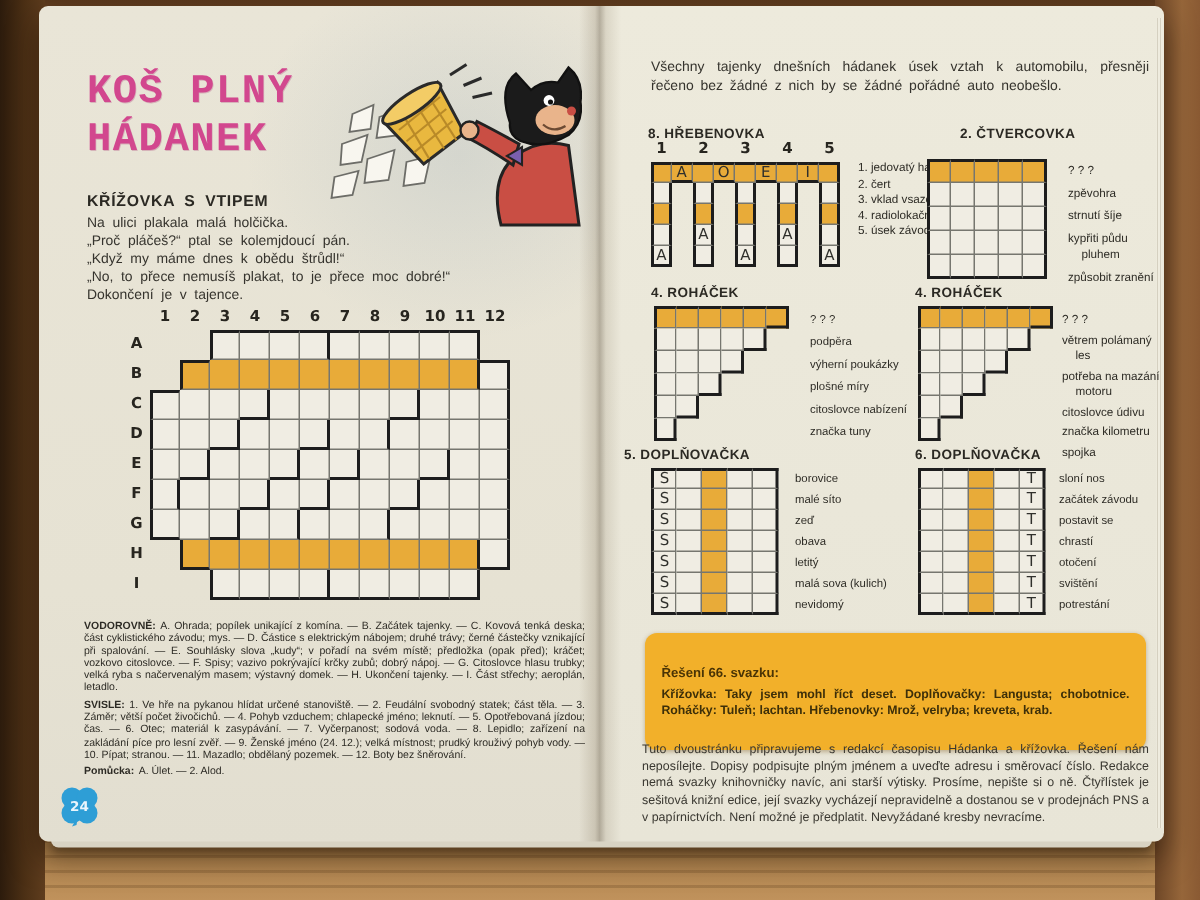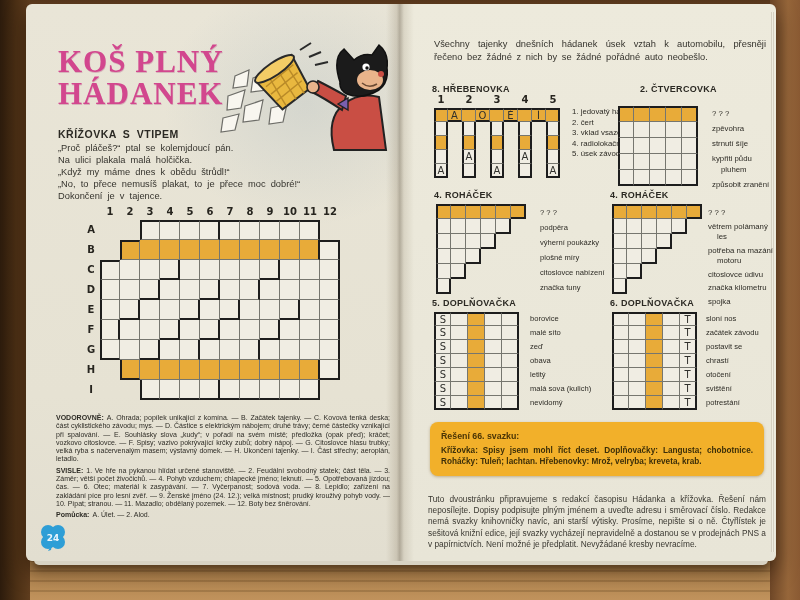--- a/index.html
+++ b/index.html
@@ -25,22 +25,22 @@
   .page-left{left:0;width:374px;background:linear-gradient(180deg,#e9e5d7 0%,#e6e2d3 70%,#e2ded0 100%);border-radius:6px 0 0 6px}
   .page-right{left:374px;width:376px;background:linear-gradient(180deg,#edead C,#e9e6d8)}
   .page-right{background:linear-gradient(180deg,#edeadc,#e8e5d7);border-radius:0 6px 6px 0}
   .gutter{position:absolute;left:360px;top:0;width:28px;height:557px;pointer-events:none;
      background:linear-gradient(90deg,rgba(0,0,0,0),rgba(85,65,35,.16) 38%,rgba(55,40,18,.30) 50%,rgba(85,65,35,.12) 64%,rgba(0,0,0,0))}
   .ghost{position:absolute;left:140px;top:0;width:234px;height:220px;pointer-events:none;
      background:radial-gradient(ellipse at 60% 45%,rgba(110,140,165,.16),rgba(0,0,0,0) 72%)}
   .edge-lines{position:absolute;right:1px;top:8px;width:4px;height:540px;
      background:repeating-linear-gradient(90deg,#d5d0c0 0 1px,#efecdf 1px 2px)}
   
-  .main-title{position:absolute;left:32px;top:42px;font-family:Liberation Serif, serif;
-     font-weight:bold;font-size:31px;line-height:32px;letter-spacing:1px;color:#d2478e;
+  .main-title{position:absolute;left:32px;top:42px;font-family:Liberation Mono, monospace;
+     font-weight:bold;font-size:27px;line-height:32px;letter-spacing:1px;color:#d2478e;
      text-shadow:.5px .5px 0 rgba(160,30,100,.25)}
   .cat-wrap{position:absolute;left:156px;top:34px;width:206px;height:114px}
   .section-heading{position:absolute;left:32px;top:124px;font-size:10.5px;font-weight:bold;
      letter-spacing:.5px;color:#2b2923;word-spacing:3px}
   .story{position:absolute;left:32px;top:138px;width:326px;font-size:9.3px;line-height:12px;
      color:#35332d;word-spacing:2.5px}
   .clues{position:absolute;left:30px;top:410px;width:334px;font-size:7px;line-height:8.3px;
      color:#2d2b25;text-align:justify}
   .clues p{margin:0 0 3px}
   .clue-label{font-weight:bold;margin-right:3px}
@@ -56,35 +56,35 @@
      font-size:10px;color:#27251f;font-family:"DejaVu Sans",sans-serif}
   .grow{position:absolute;left:-16px;width:14px;text-align:center;font-weight:bold;
      font-size:10px;color:#27251f;font-family:"DejaVu Sans",sans-serif}
   #grid-main{left:74px;top:216px}
   
   .intro{position:absolute;left:34px;top:34px;width:332px;font-size:9.3px;line-height:13px;
      color:#35332d;text-align:justify;word-spacing:2px}
   .pz-head{position:absolute;font-size:9px;font-weight:bold;letter-spacing:.3px;color:#2b2923}
   #h1{left:32px;top:80px} #h2{left:240px;top:80px}
   #h3{left:34px;top:186px} #h4{left:210px;top:186px}
-  #h5{left:32px;top:294px} #h6{left:210px;top:294px}
+  #h5{left:16px;top:294px} #h6{left:210px;top:294px}
   #grid-hreb{left:34px;top:104px} #grid-ctv{left:218px;top:102px}
   #grid-roh3{left:36px;top:200px} #grid-roh4{left:212px;top:200px}
   #grid-dop5{left:34px;top:308px} #grid-dop6{left:212px;top:308px}
   .clue-list{position:absolute;font-size:7.8px;line-height:10.5px;color:#2d2b25}
   .clue-item{padding-left:9px;text-indent:-9px}
   #cl1{left:172px;top:103px;width:86px}
   #cl2{left:312px;top:105px;width:58px}#cl2 .clue-item{margin-bottom:4.5px}
   #cl3{left:140px;top:204px;width:106px;font-size:7.6px}#cl3 .clue-item{margin-bottom:4.5px}
   #cl4{left:308px;top:204px;width:66px}#cl4 .clue-item{margin-bottom:3px}
   #cl5{left:130px;top:308px;width:78px;font-size:7.6px;line-height:14px}
   #cl6{left:306px;top:308px;width:66px;font-size:7.6px;line-height:14px}
   #cl5 .clue-item,#cl6 .clue-item{white-space:nowrap;padding-left:0;text-indent:0}
   .solution-box{position:absolute;left:30px;top:418px;width:312px;background:#f2b02a;
-     border-radius:8px;padding:9px 11px;box-shadow:0 1px 3px rgba(110,70,0,.35)}
+     border-radius:8px;padding:21px 11px;box-shadow:0 1px 3px rgba(110,70,0,.35)}
   .solution-title{font-size:8.8px;font-weight:bold;color:#4a3405;margin-bottom:4px}
   .solution-body{font-size:8.2px;line-height:11px;font-weight:bold;color:#3d2f09;text-align:justify}
   .footer-note{position:absolute;left:28px;top:490px;width:338px;font-size:8.3px;
      line-height:11.2px;color:#3a3831;text-align:justify}
 </style>
 </head>
 <body>
 
 <div class="wood-top"></div>
 <div class="wood-bottom"></div>
@@ -142,22 +142,22 @@
             <circle cx="185" cy="30" r="1.7" fill="#111"></circle>
           <circle cx="199" cy="36" r="3" fill="#c94e44"></circle>
           <path d="M180 45 q7 6 15 1" stroke="#6b4a33" stroke-width="1.5" fill="none"></path>
         </g>
       </svg>
     </div>
 
     <div class="section-heading">KŘÍŽOVKA S VTIPEM</div>
 
     <div class="story">
+      <div>Na ulici plakala malá holčička.</div>
       <div>„Proč pláčeš?“ ptal se kolemjdoucí pán.</div>
-      <div>Na ulici plakala malá holčička.</div>
       <div>„Když my máme dnes k obědu štrůdl!“</div>
       <div>„No, to přece nemusíš plakat, to je přece moc dobré!“</div>
       <div>Dokončení je v tajence.</div>
     </div>
 
     <div id="grid-main" class="grid" style="width: 240px; height: 180px;">
         <div class="cell" style="left: 40px; top: 0px; width: 20px; height: 20px; border-style: solid; border-color: rgb(29, 29, 29) rgb(118, 118, 111) rgb(118, 118, 111) rgb(29, 29, 29); border-width: 2.4px 1px 1px 2.4px;"></div>
         <div class="cell" style="left: 60px; top: 0px; width: 20px; height: 20px; border-style: solid; border-color: rgb(29, 29, 29) rgb(118, 118, 111) rgb(118, 118, 111); border-width: 2.4px 1px 1px 0px;"></div>
         <div class="cell" style="left: 80px; top: 0px; width: 20px; height: 20px; border-style: solid; border-color: rgb(29, 29, 29) rgb(118, 118, 111) rgb(118, 118, 111); border-width: 2.4px 1px 1px 0px;"></div>
         <div class="cell" style="left: 100px; top: 0px; width: 20px; height: 20px; border-style: solid; border-color: rgb(29, 29, 29) rgb(29, 29, 29) rgb(118, 118, 111) rgb(118, 118, 111); border-width: 2.4px 2.4px 1px 0px;"></div>
@@ -543,20 +543,20 @@
         <div class="clue-item">začátek závodu</div>
         <div class="clue-item">postavit se</div>
         <div class="clue-item">chrastí</div>
         <div class="clue-item">otočení</div>
         <div class="clue-item">svištění</div>
         <div class="clue-item">potrestání</div>
       </div>
 
     <div class="solution-box">
       <div class="solution-title">Řešení 66. svazku:</div>
-      <div class="solution-body">Křížovka: Spisy jsem mohl říct deset. Doplňovačky: Langusta; chobotnice. Roháčky: Tuleň; lachtan. Hřebenovky: Mrož, velryba; kreveta, krab.</div>
+      <div class="solution-body">Křížovka: Taky jsem mohl říct deset. Doplňovačky: Langusta; chobotnice. Roháčky: Tuleň; lachtan. Hřebenovky: Mrož, velryba; kreveta, krab.</div>
     </div>
 
     <div class="footer-note">Tuto dvoustránku připravujeme s redakcí časopisu Hádanka a křížovka. Řešení nám neposílejte. Dopisy podpisujte plným jménem a uveďte adresu i směrovací číslo. Redakce nemá svazky knihovničky navíc, ani starší výtisky. Prosíme, nepište si o ně. Čtyřlístek je sešitová knižní edice, její svazky vycházejí nepravidelně a dostanou se v prodejnách PNS a v papírnictvích. Není možné je předplatit. Nevyžádané kresby nevracíme.</div>
   </div>
 
   <div class="gutter"></div>
 </div>
 
 </body></html>

